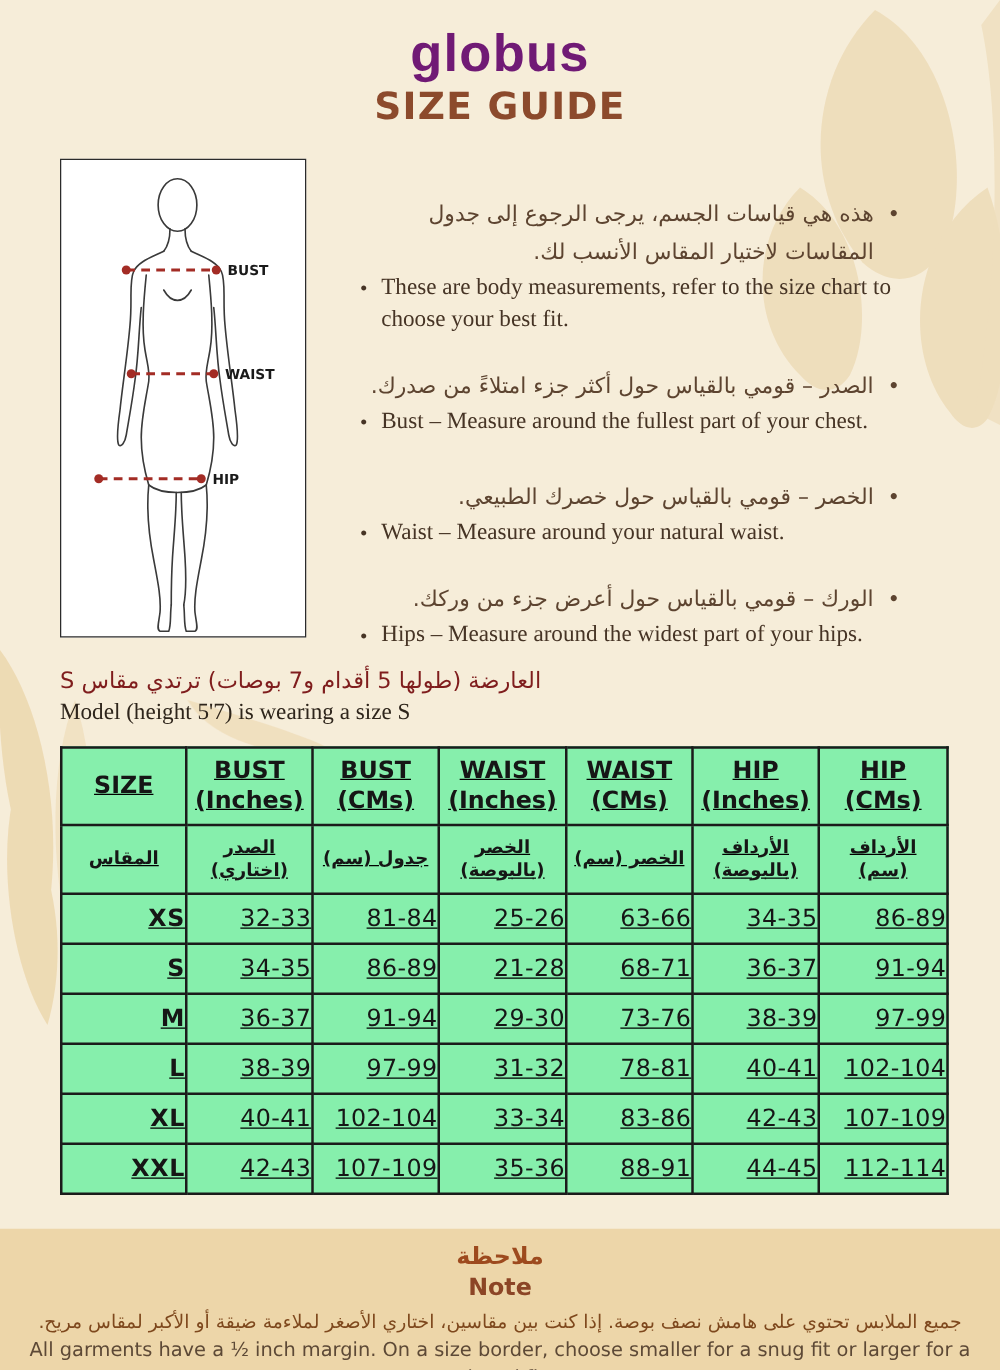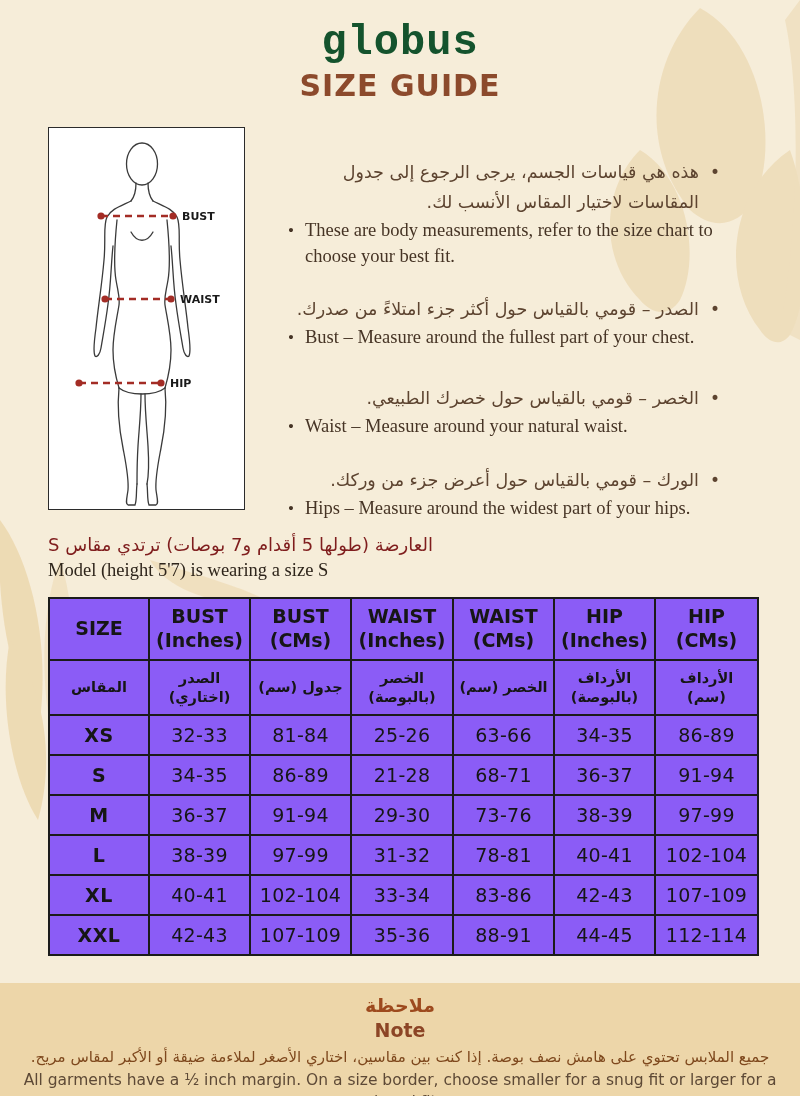--- a/index.html
+++ b/index.html
@@ -2,21 +2,21 @@
 <html lang="en"><head>
 <meta charset="utf-8">
 <style>
   html,body{margin:0;padding:0;}
   body{width:800px;height:1096px;background:#f6edd9;font-family:"Liberation Sans",sans-serif;overflow:hidden;}
   .page{position:relative;width:800px;height:1096px;overflow:hidden;}
   .leaves{position:absolute;inset:0;pointer-events:none;}
 
   
   .header{position:absolute;top:20px;left:0;width:100%;text-align:center;}
-  .logo{font-family:Liberation Mono, monospace;font-size:42px;font-weight:600;letter-spacing:1px;color:#14532d;line-height:1.1;}
+  .logo{font-family:Liberation Sans, sans-serif;font-size:42px;font-weight:600;letter-spacing:1px;color:#701a75;line-height:1.1;}
   .guide-title{font-family:"DejaVu Sans",sans-serif;font-size:30px;font-weight:bold;letter-spacing:1px;color:#8c4a2c;margin-top:2px;}
 
   
   .diagram{position:absolute;left:48px;top:127px;width:197px;height:383px;background:#ffffff;border:1.5px solid #2b2b2b;box-sizing:border-box;}
   .diagram svg{display:block;}
 
   
   .bullets{position:absolute;left:288px;top:157px;width:432px;}
   .b{display:flex;gap:11px;align-items:flex-start;}
   .b .dot{flex:0 0 auto;font-size:17px;line-height:28px;}
@@ -27,26 +27,26 @@
   .group{margin-bottom:25px;}
   .group.g2{margin-bottom:31px;}
   .group.g3{margin-bottom:24px;}
 
   
   .model{position:absolute;left:48px;top:531px;width:470px;}
   .model .ar{direction:rtl;text-align:left;font-family:"DejaVu Sans",sans-serif;font-size:18px;line-height:27px;color:#7f1d1d;}
   .model .en{font-family:"Liberation Serif",serif;font-size:18.5px;line-height:25px;color:#2e251b;}
 
   
-  .size-table{position:absolute;left:48px;top:597px;width:709px;border-collapse:collapse;background:#8b5cf6;table-layout:fixed;}
+  .size-table{position:absolute;left:48px;top:597px;width:709px;border-collapse:collapse;background:#86efac;table-layout:fixed;text-decoration:underline;}
   .size-table th,.size-table td{border:2px solid #1b1b1b;text-align:center;vertical-align:middle;padding:0;color:#161616;}
   .hrow-en th{height:60px;font-family:"DejaVu Sans",sans-serif;font-size:19px;font-weight:bold;line-height:1.25;}
   .hrow-en .h1,.hrow-en .h2{display:block;}
   .hrow-ar th{height:53px;direction:rtl;font-family:"DejaVu Sans",sans-serif;font-size:14.5px;font-weight:bold;line-height:1.3;padding:0 3px;}
-  .drow td{height:38px;font-family:"DejaVu Sans",sans-serif;font-size:19px;font-weight:500;letter-spacing:0.3px;}
+  .drow td{height:38px;font-family:"DejaVu Sans",sans-serif;font-size:19px;font-weight:500;letter-spacing:0.3px;text-align:right;}
   .drow td.size-cell{font-weight:bold;font-size:19px;letter-spacing:0.5px;}
 
   
   .note{position:absolute;left:0;top:983px;width:800px;height:113px;background:#edd6a9;text-align:center;box-sizing:border-box;padding-top:9px;}
   .note .t-ar{direction:rtl;font-family:"DejaVu Sans",sans-serif;font-size:19px;font-weight:bold;color:#9d4a1e;line-height:26px;}
   .note .t-en{font-family:"DejaVu Sans",sans-serif;font-size:19px;font-weight:bold;color:#8c4526;line-height:25px;}
   .note .b-ar{direction:rtl;font-family:"DejaVu Sans",sans-serif;font-size:15px;color:#7e481d;line-height:24px;margin-top:2px;}
   .note .b-en{font-family:"DejaVu Sans",sans-serif;font-size:15.5px;color:#5d4936;line-height:22px;}
 </style>
 </head>

